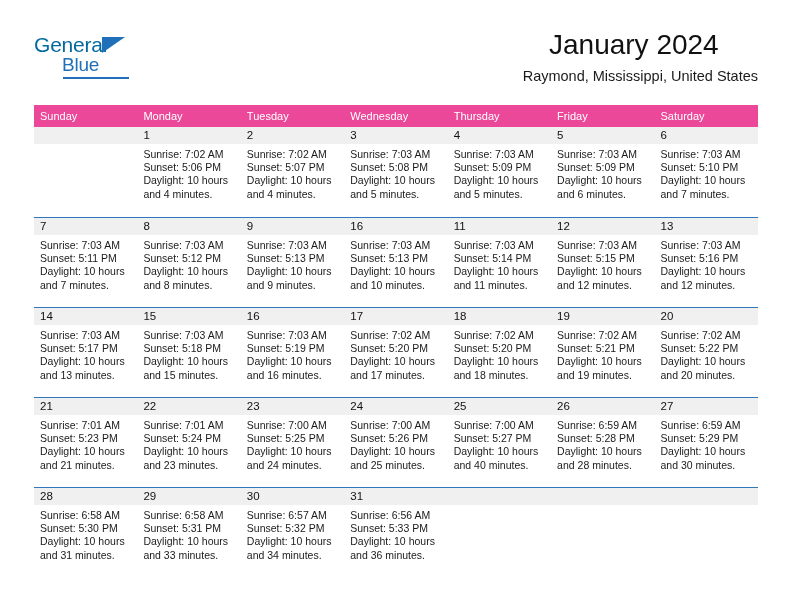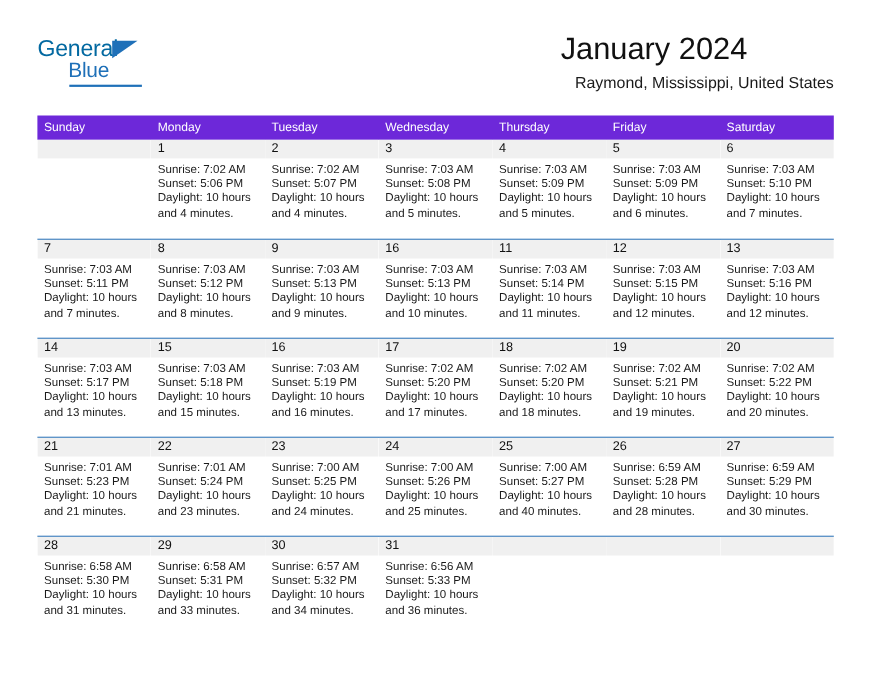--- a/index.html
+++ b/index.html
@@ -74,21 +74,21 @@
     top: 43px;
     width: 66px;
     height: 2px;
     background: #1f70b8;
   }
 
   .title-block {
     position: absolute;
     right: 0px;
     top: 0px;
-    text-align: left;
+    text-align: center;
   }
   .cal-title {
     font-size: 28px;
     font-weight: 400;
     color: #111111;
     line-height: 34px;
     white-space: nowrap;
   }
   .cal-subtitle {
     margin-top: 5px;
@@ -105,21 +105,21 @@
     position: absolute;
     left: 34px;
     top: 105px;
     width: 724px;
   }
 
   .weekday-header {
     display: flex;
     width: 100%;
     height: 22px;
-    background: #6d28d9;
+    background: #ec4899;
   }
   .weekday-cell {
     flex: 1 1 0;
     min-width: 0;
     color: #ffffff;
     font-size: 11px;
     line-height: 22px;
     padding-left: 6px;
     white-space: nowrap;
     overflow: hidden;

